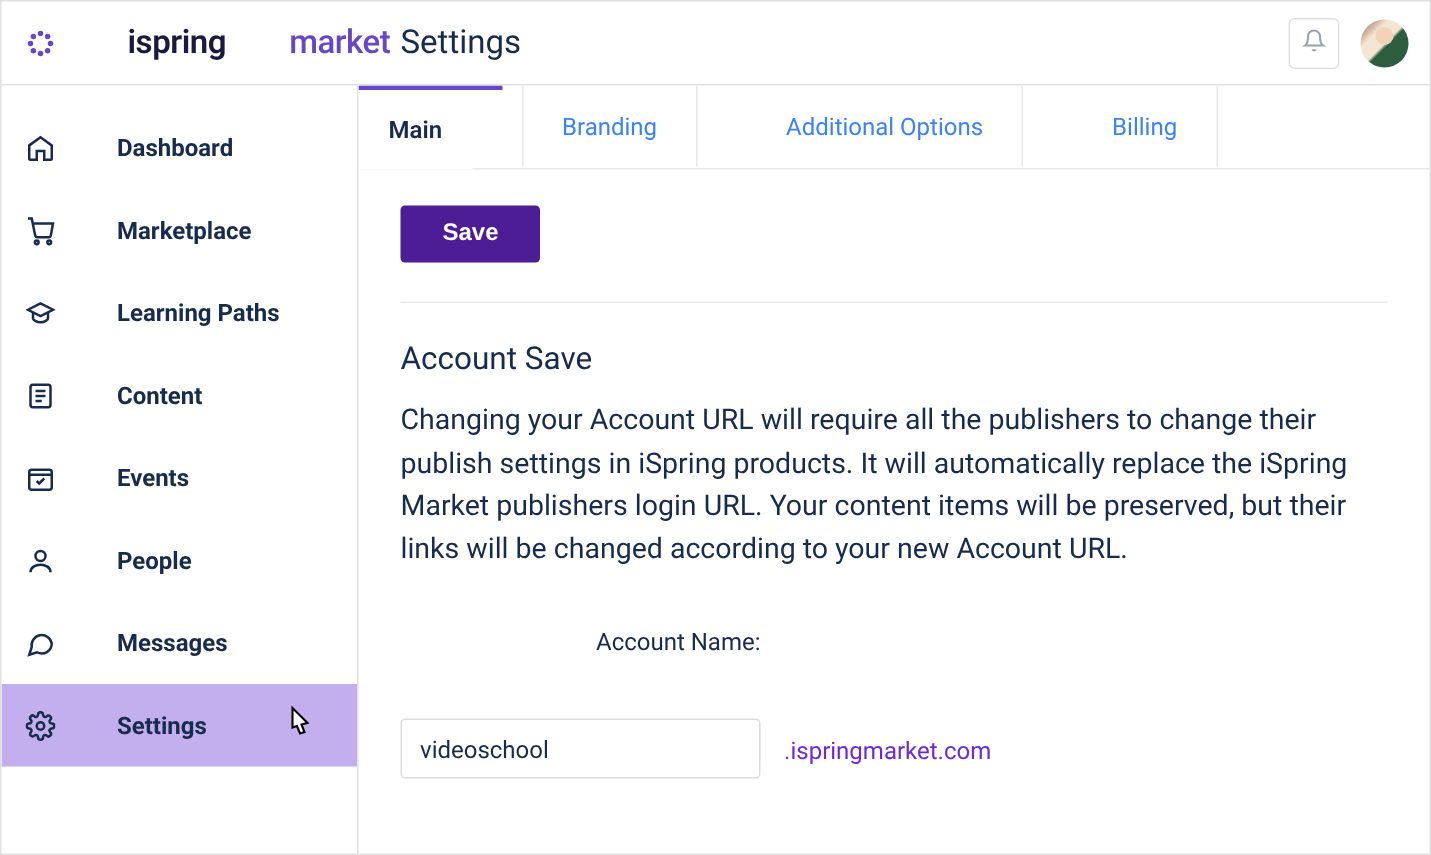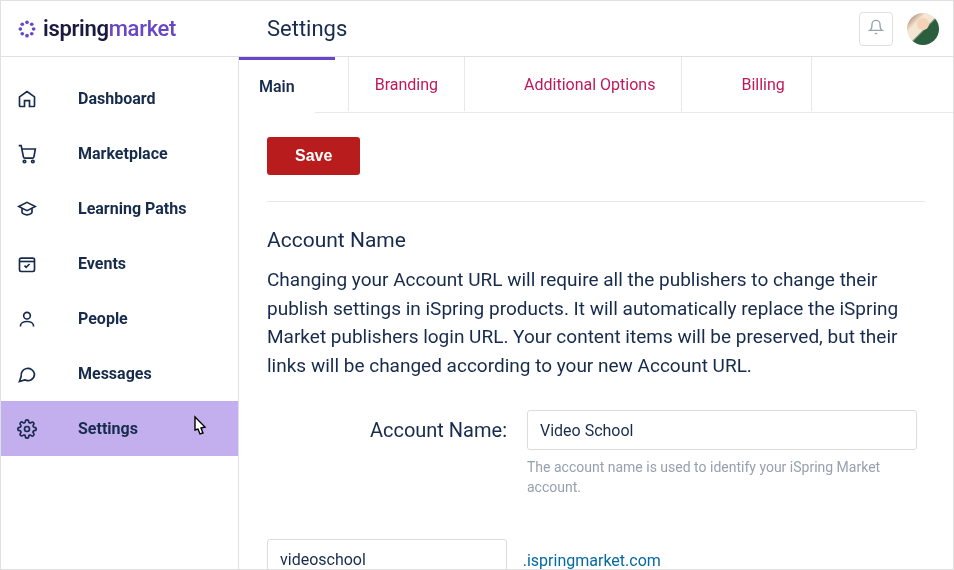--- a/index.html
+++ b/index.html
@@ -19,20 +19,21 @@
       align-items: center;
       border-bottom: 1px solid #e0e0e0;
     }
     .logo-area {
       width: 238px;
       padding-left: 16px;
       display: flex;
       align-items: center;
       font-size: 22px;
       font-weight: 600;
+      gap: 42px;
     }
     .logo-ispring { color: #1a1a40; letter-spacing: -0.3px; }
     .logo-market { color: #6747c7; font-weight: 500; letter-spacing: -0.3px; }
     .logo-icon { color: #6747c7; margin-right: 6px; display: inline-flex; }
     .page-title {
       flex: 1;
       font-size: 22px;
       color: #172b4d;
       padding-left: 28px;
       font-weight: 400;
@@ -126,21 +127,21 @@
       left:0; top:0;
       width:96px;
       height:3px;
       background:#6747c7;
     }
     .tab {
       padding: 0 26px;
       display: flex;
       align-items: center;
       font-size: 16px;
-      color: #be185d;
+      color: #3b82f6;
       cursor: pointer;
       height: 54px;
       border-right: 1px solid #e8e8e8;
     }
     .tab:first-child{
       padding: 0 20px;
     }
     .tab.active {
       color: #172b4d;
       font-weight: 600;
@@ -159,21 +160,21 @@
       justify-content: space-between;
       gap: 30px;
     }
     .intro-text {
       color: #172b4d;
       font-size: 16px;
       line-height: 1.5;
       max-width: 520px;
     }
     .save-btn {
-      background: #b91c1c;
+      background: #4c1d95;
       color: #fff;
       border: none;
       border-radius: 3px;
       font-size: 16px;
       font-weight: 600;
       padding: 10px 28px;
       cursor: pointer;
     }
     .hr {
       border: none;
@@ -196,21 +197,21 @@
       display: flex;
       align-items: flex-start;
       margin-bottom: 8px;
     }
     .form-label {
       width: 260px;
       text-align: right;
       padding-right: 20px;
       padding-top: 8px;
       color: #172b4d;
-      font-size: 20px;
+      font-size: 16px;
     }
     .form-field {
       flex: 1;
     }
     .text-input {
       width: 390px;
       height: 40px;
       border: 1px solid #dcdcdc;
       border-radius: 3px;
       padding: 0 12px;
@@ -222,21 +223,21 @@
     .field-hint {
       color: #97a0af;
       font-size: 14px;
       margin-top: 8px;
       max-width: 390px;
       line-height: 1.4;
     }
     .url-suffix {
       display: inline-block;
       margin-left: 12px;
-      color: #0369a1;
+      color: #6d28d9;
       font-size: 16px;
       vertical-align: middle;
     }
   </style>
 </head>
 <body>
 
 <div class="topbar">
   <div class="logo-area">
     <span class="logo-icon">
@@ -293,20 +294,31 @@
           <svg width="20" height="20" viewBox="0 0 24 24" fill="none" stroke="currentColor" stroke-width="2">
             <path d="M2 9l10-5 10 5-10 5z"></path>
             <path d="M6 11v5c0 1 2.7 3 6 3s6-2 6-3v-5"></path>
           </svg>
         </span>
       <span>Learning Paths</span>
     </div>
     <div class="side-item">
       <span class="icon">
           <svg width="20" height="20" viewBox="0 0 24 24" fill="none" stroke="currentColor" stroke-width="2">
+            <rect x="4" y="3" width="16" height="18" rx="2"></rect>
+            <line x1="8" y1="8" x2="16" y2="8"></line>
+            <line x1="8" y1="12" x2="16" y2="12"></line>
+            <line x1="8" y1="16" x2="13" y2="16"></line>
+          </svg>
+        </span>
+      <span>Content</span>
+    </div>
+    <div class="side-item">
+      <span class="icon">
+          <svg width="20" height="20" viewBox="0 0 24 24" fill="none" stroke="currentColor" stroke-width="2">
             <rect x="3" y="5" width="18" height="16" rx="2"></rect>
             <line x1="3" y1="9" x2="21" y2="9"></line>
             <path d="M9 14l2 2 4-4"></path>
           </svg>
         </span>
       <span>Events</span>
     </div>
     <div class="side-item">
       <span class="icon">
           <svg width="20" height="20" viewBox="0 0 24 24" fill="none" stroke="currentColor" stroke-width="2">
@@ -356,29 +368,25 @@
         </div>
     </div>
 
     <div class="main-pane">
       <div class="intro-row">
         <button class="save-btn">Save</button>
       </div>
 
       <hr class="hr">
 
-      <h2 class="section-h">Account Name</h2>
+      <h2 class="section-h">Account Save</h2>
       <p class="section-desc">Changing your Account URL will require all the publishers to change their publish settings in iSpring products. It will automatically replace the iSpring Market publishers login URL. Your content items will be preserved, but their links will be changed according to your new Account URL.</p>
 
       <div class="form-row">
         <div class="form-label">Account Name:</div>
-        <div class="form-field">
-          <input type="text" class="text-input" value="Video School" style="">
-          <div class="field-hint">The account name is used to identify your iSpring Market account.</div>
-        </div>
       </div>
 
       <div class="form-row url-row" style="margin-top:18px;">
         <div class="form-field">
           <input type="text" class="text-input" value="videoschool" style="">
           <span class="url-suffix">.ispringmarket.com</span>
         </div>
       </div>
     </div>
   </div>

